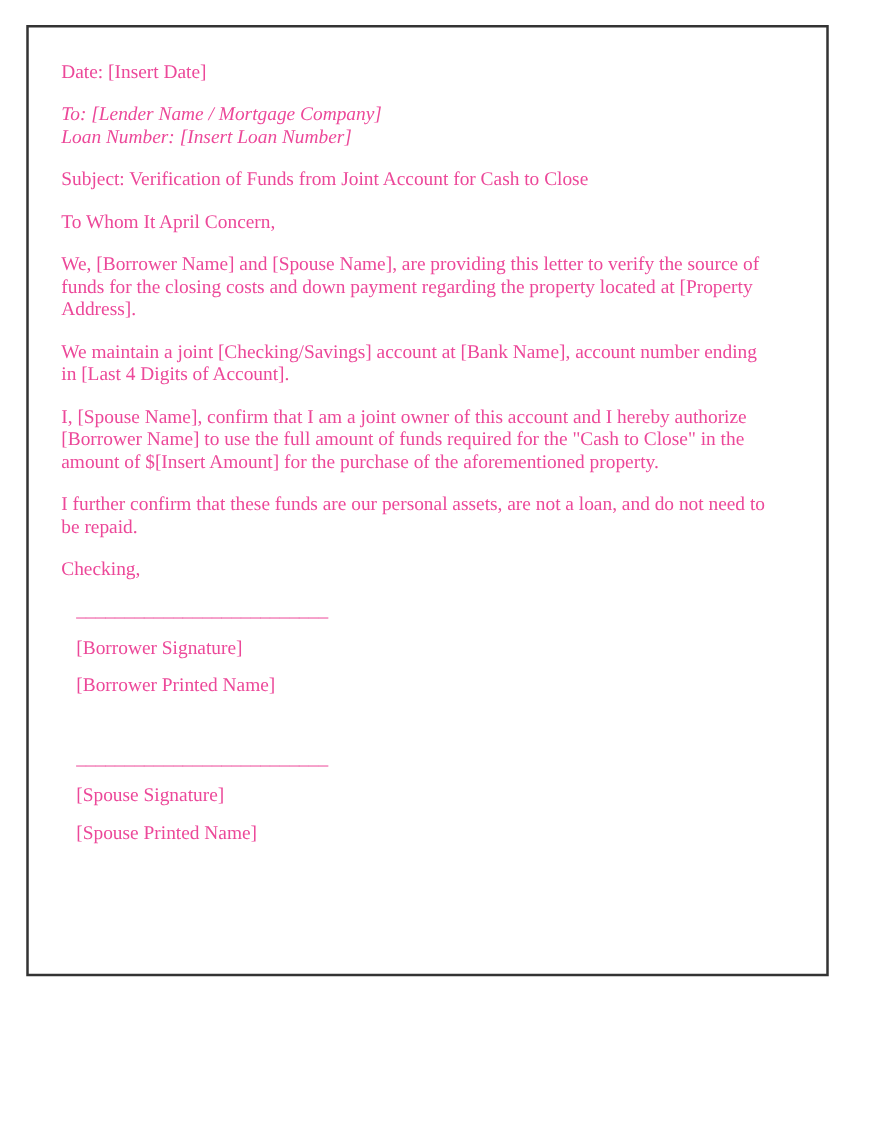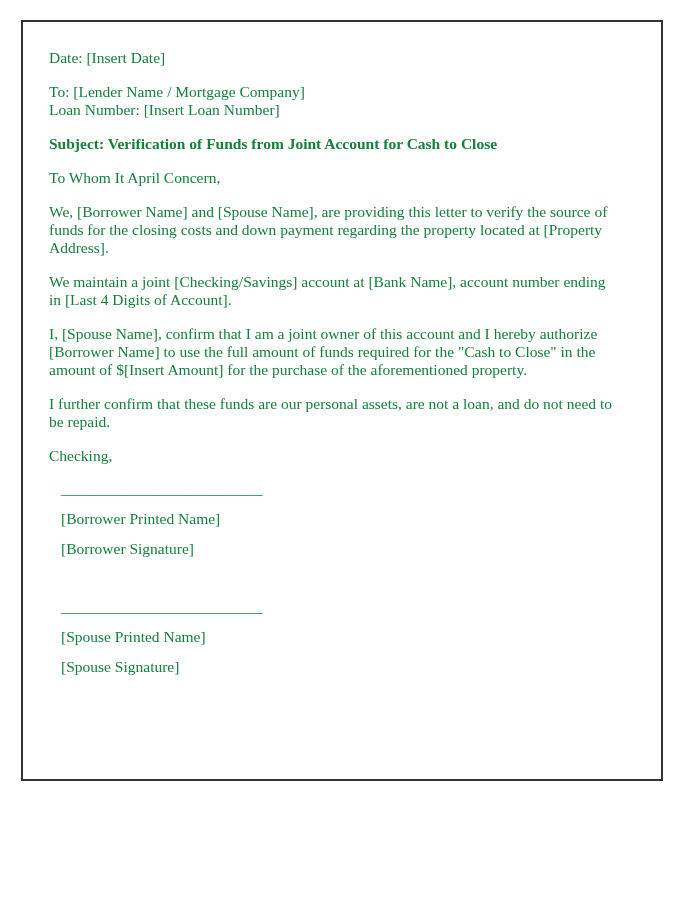--- a/index.html
+++ b/index.html
@@ -6,21 +6,21 @@
     margin: 0;
     padding: 0;
     background: #ffffff;
   }
   .page {
     position: relative;
     width: 700px;
     height: 900px;
     background: #ffffff;
     font-family: "Liberation Serif", "DejaVu Serif", serif;
-    color: #15803d;
+    color: #ec4899;
   }
   .sheet {
     position: absolute;
     left: 21px;
     top: 20px;
     width: 642px;
     height: 761px;
     box-sizing: border-box;
     border: 2px solid #333333;
     background: #ffffff;
@@ -28,26 +28,27 @@
     overflow: hidden;
   }
   .line, .para {
     font-size: 15.5px;
     line-height: 18px;
     margin: 0 0 16px 0;
     white-space: pre-line;
   }
   .block {
     margin: 0 0 16px 0;
+    font-style: italic;
   }
   .block .line {
     margin: 0;
   }
   .subject {
-    font-weight: bold;
+    font-weight: normal;
   }
   .closing {
     margin-bottom: 15px;
   }
   .sig-block {
     margin: 0 0 0 0;
   }
   .sig-block .line {
     margin: 12px;
   }
@@ -83,26 +84,26 @@
 [Borrower Name] to use the full amount of funds required for the "Cash to Close" in the
 amount of $[Insert Amount] for the purchase of the aforementioned property.</div>
 
     <div class="para">I further confirm that these funds are our personal assets, are not a loan, and do not need to
 be repaid.</div>
 
     <div class="line closing">Checking,</div>
 
     <div class="sig-block">
       <div class="line">__________________________</div>
+      <div class="line">[Borrower Signature]</div>
       <div class="line">[Borrower Printed Name]</div>
-      <div class="line">[Borrower Signature]</div>
     </div>
 
     <div class="sig-gap"></div>
 
     <div class="sig-block">
       <div class="line">__________________________</div>
+      <div class="line">[Spouse Signature]</div>
       <div class="line">[Spouse Printed Name]</div>
-      <div class="line">[Spouse Signature]</div>
     </div>
 
   </div>
 </div>
 
 </body></html>

